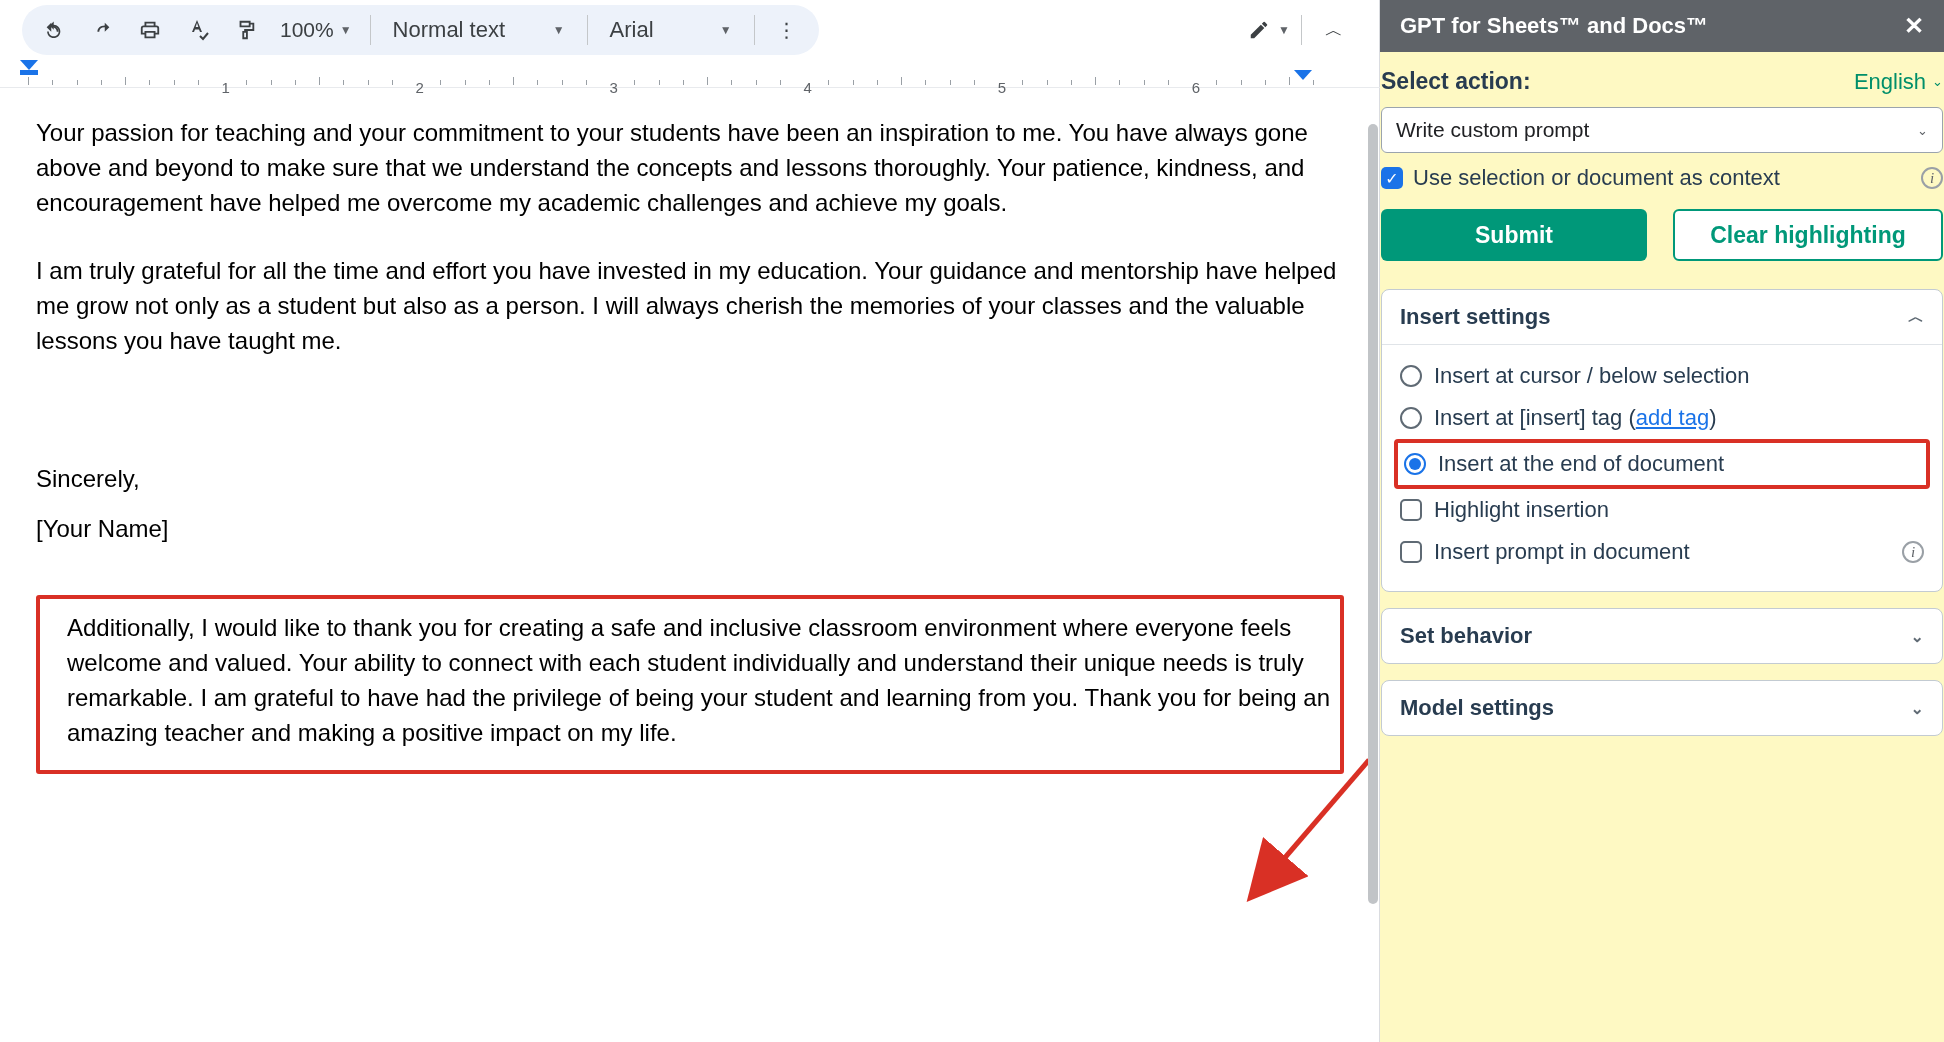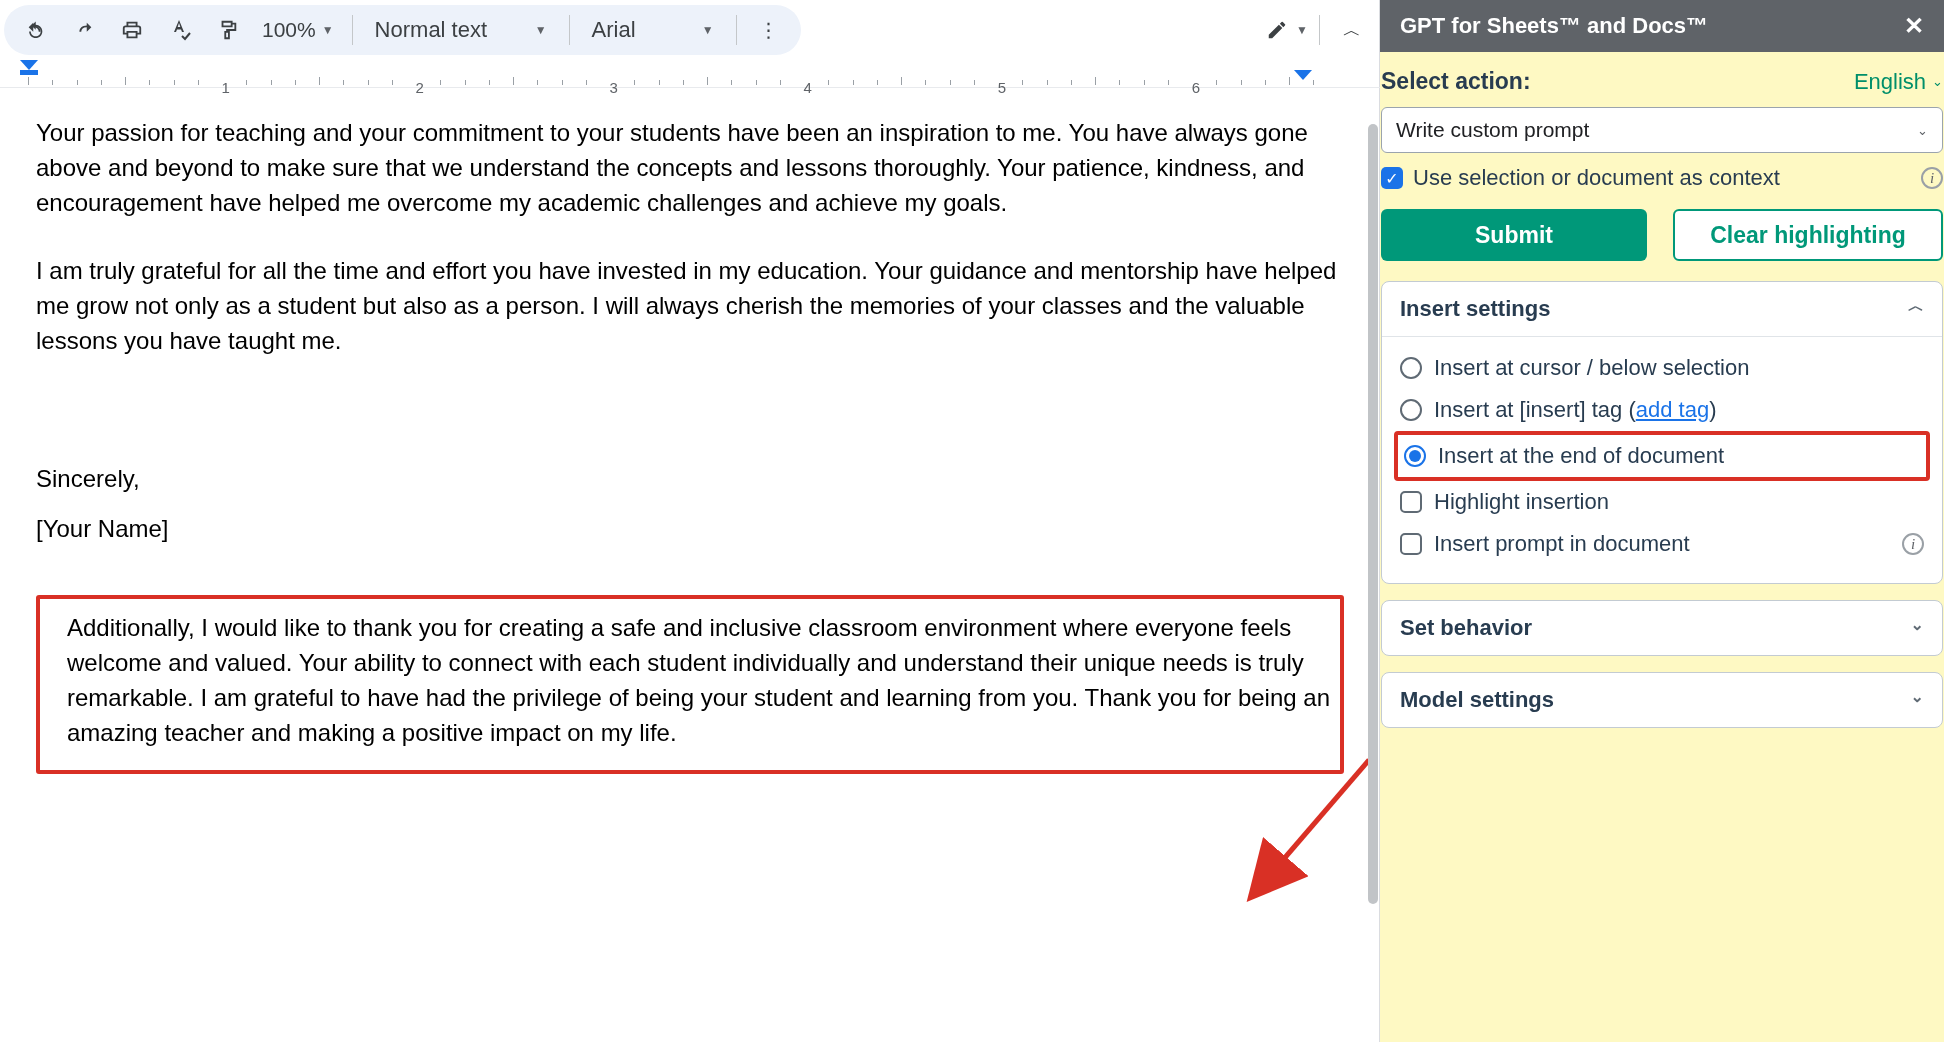--- a/index.html
+++ b/index.html
@@ -16,21 +16,21 @@
   flex: 1;
   display: flex;
   flex-direction: column;
   position: relative;
 }
 
 .toolbar {
   height: 60px;
   display: flex;
   align-items: center;
-  padding: 0 4px;
+  padding: 0 22px;
   gap: 0;
   position: relative;
 }
 
 .tool-pill {
   background: #edf2fa;
   border-radius: 28px;
   height: 50px;
   display: flex;
   align-items: center;
@@ -281,37 +281,37 @@
   color:#fff;
 }
 .chk.checked { background:#1a73e8; }
 .chk.empty { border: 2px solid #5f6a74; background:#fff; }
 .info-i {
   width:22px;height:22px;border:2px solid #9aa0a6;border-radius:50%;
   display:flex;align-items:center;justify-content:center;
   font-size:15px;color:#5f6368;font-style:italic;font-family:serif;
   margin-left:auto;
 }
-.btn-row { display:flex; gap:26px; margin-bottom:20px;align-items:center; }
+.btn-row { display:flex; gap:26px; margin-bottom:28px;align-items:center; }
 .btn {
   flex:1; height:52px; border-radius:6px;
   display:flex;align-items:center;justify-content:center;
   font-size:23px; font-weight:600;
 }
 .btn.primary { background:#009879; color:#fff; }
 .btn.secondary { background:#fff; color:#009879; border:2px solid #009879; }
 
 .panel {
   background:#fff;
   border:1px solid #c3cbd2;
   border-radius:8px;
   margin-bottom:16px;
 }
 .panel-head {
-  display:flex;align-items:flex-start;justify-content:space-between;
+  display:flex;align-items:center;justify-content:space-between;
   padding:14px 18px;
   font-size:22px; font-weight:700; color:#283c50;
 }
 .panel-body {
   padding: 10px 18px 18px 18px;
   border-top:1px solid #e0e4e8;
 }
 .radio-row, .check-row2 {
   display:flex;align-items:center;gap:12px;
   font-size:22px;color:#283c50;padding:8px 0;

